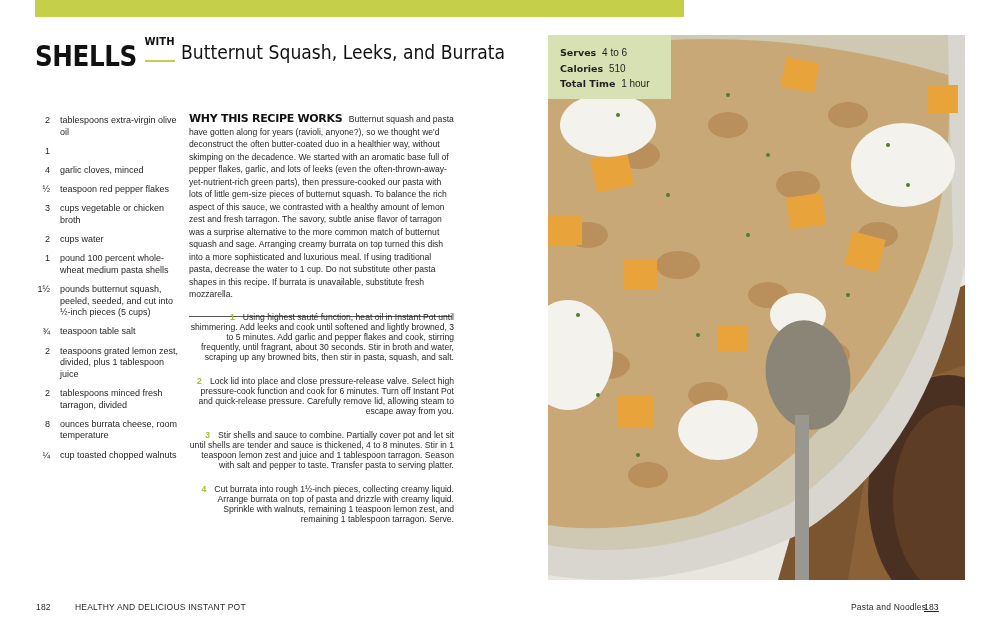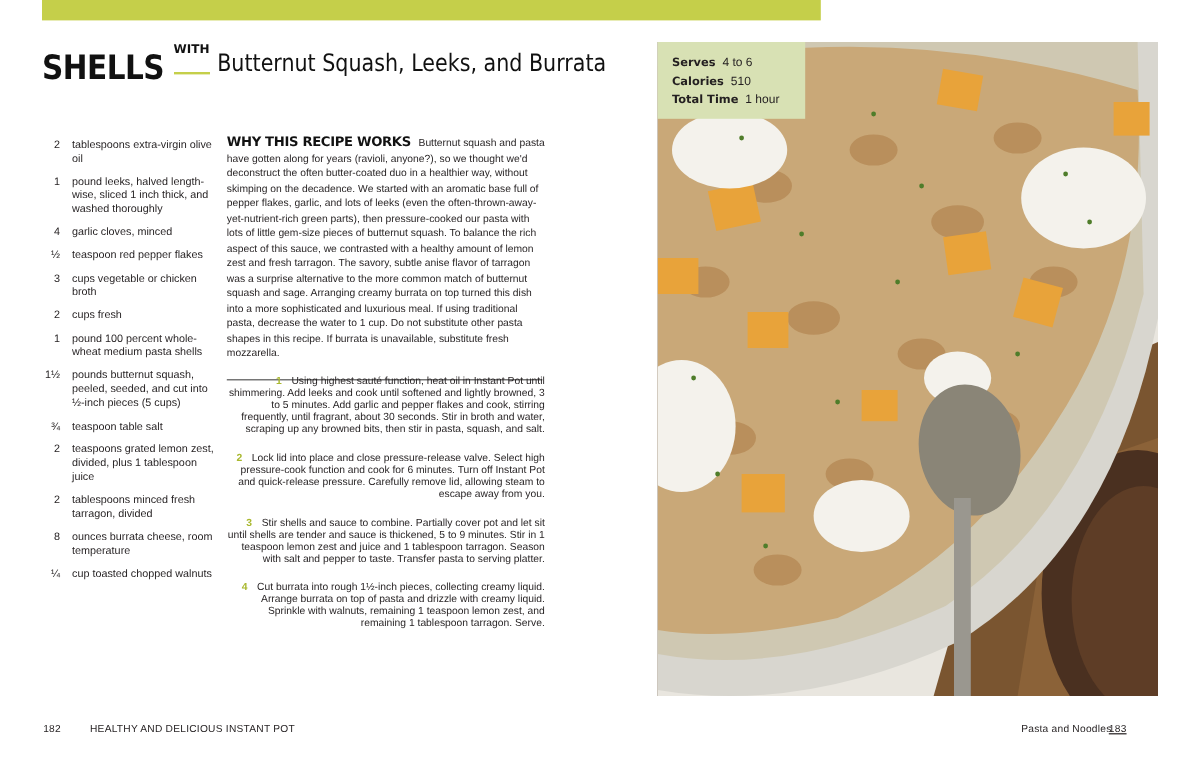--- a/index.html
+++ b/index.html
@@ -40,37 +40,36 @@
   <span class="title-sub">Butternut Squash, Leeks, and Burrata</span>
 </div>
 
 <div class="ingredients">
   <div class="ing">
       <span class="ing-qty">2</span>
       <span class="ing-text">tablespoons extra-virgin olive oil</span>
     </div>
   <div class="ing">
       <span class="ing-qty">1</span>
-      <span class="ing-text">pound leeks, halved length-wise, sliced 1 inch thick, and washed thoroughly</span>
     </div>
   <div class="ing">
       <span class="ing-qty">4</span>
       <span class="ing-text">garlic cloves, minced</span>
     </div>
   <div class="ing">
       <span class="ing-qty">½</span>
       <span class="ing-text">teaspoon red pepper flakes</span>
     </div>
   <div class="ing">
       <span class="ing-qty">3</span>
       <span class="ing-text">cups vegetable or chicken broth</span>
     </div>
   <div class="ing">
       <span class="ing-qty">2</span>
-      <span class="ing-text">cups fresh</span>
+      <span class="ing-text">cups water</span>
     </div>
   <div class="ing">
       <span class="ing-qty">1</span>
       <span class="ing-text">pound 100 percent whole-wheat medium pasta shells</span>
     </div>
   <div class="ing">
       <span class="ing-qty">1½</span>
       <span class="ing-text">pounds butternut squash, peeled, seeded, and cut into ½-inch pieces (5 cups)</span>
     </div>
   <div class="ing">
@@ -98,21 +97,21 @@
 <div class="why">
   <span class="why-head">WHY THIS RECIPE WORKS</span>
   <span>Butternut squash and pasta have gotten along for years (ravioli, anyone?), so we thought we'd deconstruct the often butter-coated duo in a healthier way, without skimping on the decadence. We started with an aromatic base full of pepper flakes, garlic, and lots of leeks (even the often-thrown-away-yet-nutrient-rich green parts), then pressure-cooked our pasta with lots of little gem-size pieces of butternut squash. To balance the rich aspect of this sauce, we contrasted with a healthy amount of lemon zest and fresh tarragon. The savory, subtle anise flavor of tarragon was a surprise alternative to the more common match of butternut squash and sage. Arranging creamy burrata on top turned this dish into a more sophisticated and luxurious meal. If using traditional pasta, decrease the water to 1 cup. Do not substitute other pasta shapes in this recipe. If burrata is unavailable, substitute fresh mozzarella.</span>
 </div>
 
 <div class="divider"></div>
 
 <div class="steps">
   <div class="step"><span class="step-num">1</span><span>Using highest sauté function, heat oil in Instant Pot until shimmering. Add leeks and cook until softened and lightly browned, 3 to 5 minutes. Add garlic and pepper flakes and cook, stirring frequently, until fragrant, about 30 seconds. Stir in broth and water, scraping up any browned bits, then stir in pasta, squash, and salt.</span></div>
   <div class="step"><span class="step-num">2</span><span>Lock lid into place and close pressure-release valve. Select high pressure-cook function and cook for 6 minutes. Turn off Instant Pot and quick-release pressure. Carefully remove lid, allowing steam to escape away from you.</span></div>
-  <div class="step"><span class="step-num">3</span><span>Stir shells and sauce to combine. Partially cover pot and let sit until shells are tender and sauce is thickened, 5 to 9 minutes. Stir in 1 teaspoon lemon zest and juice and 1 tablespoon tarragon. Season with salt and pepper to taste. Transfer pasta to serving platter.</span></div>
+  <div class="step"><span class="step-num">3</span><span>Stir shells and sauce to combine. Partially cover pot and let sit until shells are tender and sauce is thickened, 4 to 8 minutes. Stir in 1 teaspoon lemon zest and juice and 1 tablespoon tarragon. Season with salt and pepper to taste. Transfer pasta to serving platter.</span></div>
   <div class="step"><span class="step-num">4</span><span>Cut burrata into rough 1½-inch pieces, collecting creamy liquid. Arrange burrata on top of pasta and drizzle with creamy liquid. Sprinkle with walnuts, remaining 1 teaspoon lemon zest, and remaining 1 tablespoon tarragon. Serve.</span></div>
 </div>
 
 <div class="photo">
   <svg width="417" height="545" viewBox="0 0 417 545" xmlns="http://www.w3.org/2000/svg">
     <rect width="417" height="545" fill="#e9e6df"></rect>
 
     <path d="M300 300 L417 250 L417 545 L230 545 Z" fill="#7a5530"></path>
     <path d="M330 360 L417 330 L417 545 L300 545 Z" fill="#8b6238"></path>
     <ellipse cx="400" cy="460" rx="80" ry="120" fill="#4a3020"></ellipse>

